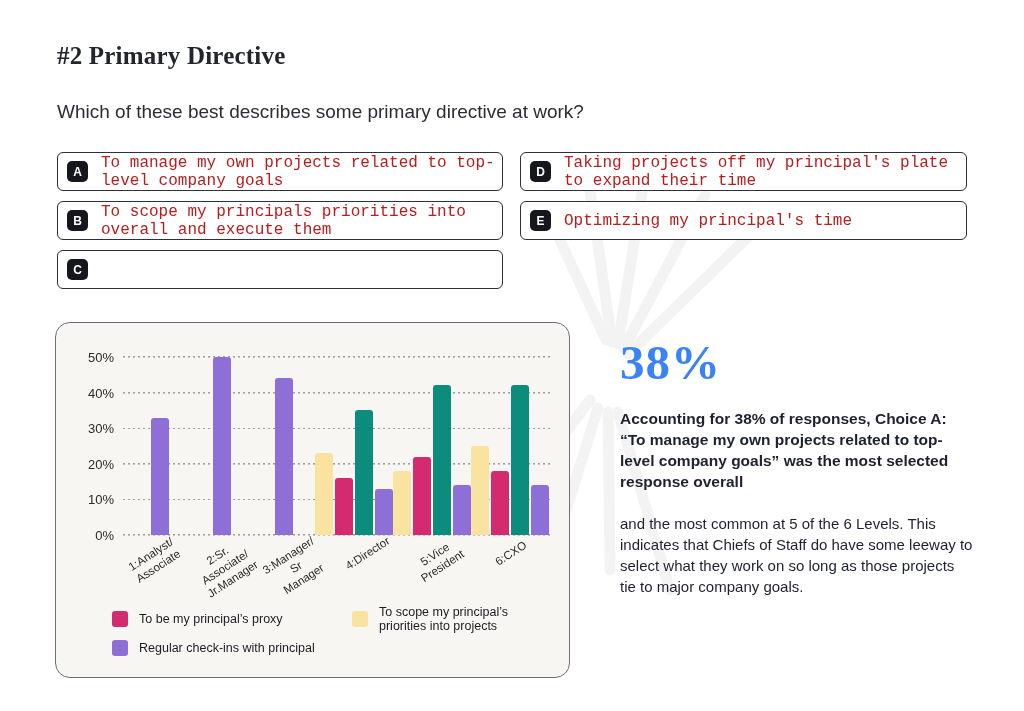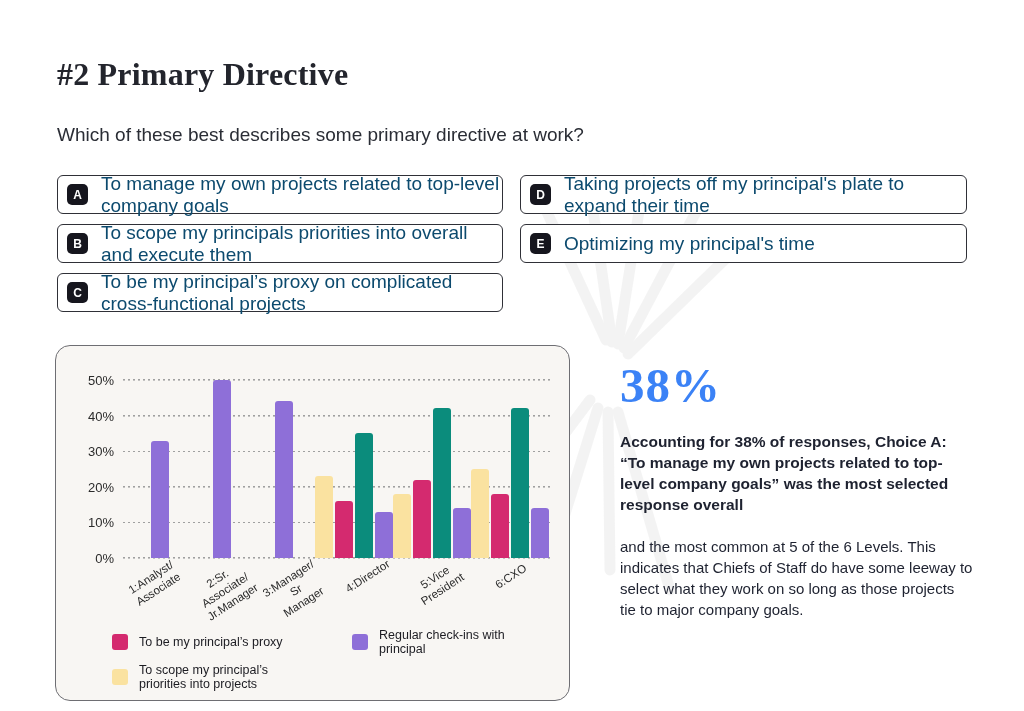--- a/index.html
+++ b/index.html
@@ -16,23 +16,23 @@
     left:520px; top:150px;
     width:320px; height:460px;
     pointer-events:none;
     z-index:0;
   }
   .page { position:relative; z-index:1; }
 
   .page-title {
     font-family:"Liberation Serif", serif;
     font-weight:700;
-    font-size:32px;
+    font-size:25px;
     color:#23252d;
-    margin:56px 0 0 57px;
+    margin:42px 0 0 57px;
     letter-spacing:.2px;
   }
   .question {
     font-size:19px;
     color:#2a2d35;
     margin:31px 0 0 57px;
   }
 
   .options {
     display:flex;
@@ -57,21 +57,21 @@
     width:21px; height:21px;
     background:#16161e;
     border-radius:5px;
     color:#ffffff;
     font-weight:700;
     font-size:12px;
     display:flex; align-items:center; justify-content:center;
     margin-right:13px;
     flex:0 0 auto;
   }
-  .option-label { font-size:19px; color:#0c4a6e; }
+  .option-label { font-size:16px; color:#b91c1c;font-family:Liberation Mono, monospace; }
 
   .content-row { display:flex; margin-top:33px; }
 
   .chart-panel {
     margin-left:55px;
     width:515px;
     height:356px;
     background:#f8f6f3;
     border:1px solid #6e6e73;
     border-radius:15px;
@@ -193,21 +193,20 @@
       <div class="option-box">
         <span class="option-badge">A</span>
         <span class="option-label">To manage my own projects related to top-level company goals</span>
       </div>
       <div class="option-box">
         <span class="option-badge">B</span>
         <span class="option-label">To scope my principals priorities into overall and execute them</span>
       </div>
       <div class="option-box">
         <span class="option-badge">C</span>
-        <span class="option-label">To be my principal’s proxy on complicated cross-functional projects</span>
       </div>
     </div>
     <div class="col right">
       <div class="option-box">
         <span class="option-badge">D</span>
         <span class="option-label">Taking projects off my principal's plate to expand their time</span>
       </div>
       <div class="option-box">
         <span class="option-badge">E</span>
         <span class="option-label">Optimizing my principal's time</span>
@@ -287,26 +286,26 @@
           <div class="x-label-slot">
             <div class="x-label">6:CXO</div>
           </div>
         </div>
       <div class="legend" id="legend">
           <div class="legend-item">
             <span class="legend-swatch" style="background: rgb(212, 42, 111);"></span>
             <span class="legend-label">To be my principal’s proxy</span>
           </div>
           <div class="legend-item">
+            <span class="legend-swatch" style="background: rgb(250, 226, 160);"></span>
+            <span class="legend-label">To scope my principal’s priorities into projects</span>
+          </div>
+          <div class="legend-item">
             <span class="legend-swatch" style="background: rgb(142, 111, 216);"></span>
             <span class="legend-label">Regular check-ins with principal</span>
-          </div>
-          <div class="legend-item">
-            <span class="legend-swatch" style="background: rgb(250, 226, 160);"></span>
-            <span class="legend-label">To scope my principal’s priorities into projects</span>
           </div>
         </div>
     </div>
 
     <div class="insight">
       <div class="insight-stat">38%</div>
       <p class="insight-bold">Accounting for 38% of responses, Choice A: “To manage my own projects related to top-level company goals” was the most selected response overall</p>
       <p class="insight-body">and the most common at 5 of the 6 Levels. This indicates that Chiefs of Staff do have some leeway to select what they work on so long as those projects tie to major company goals.</p>
     </div>
   </div>

